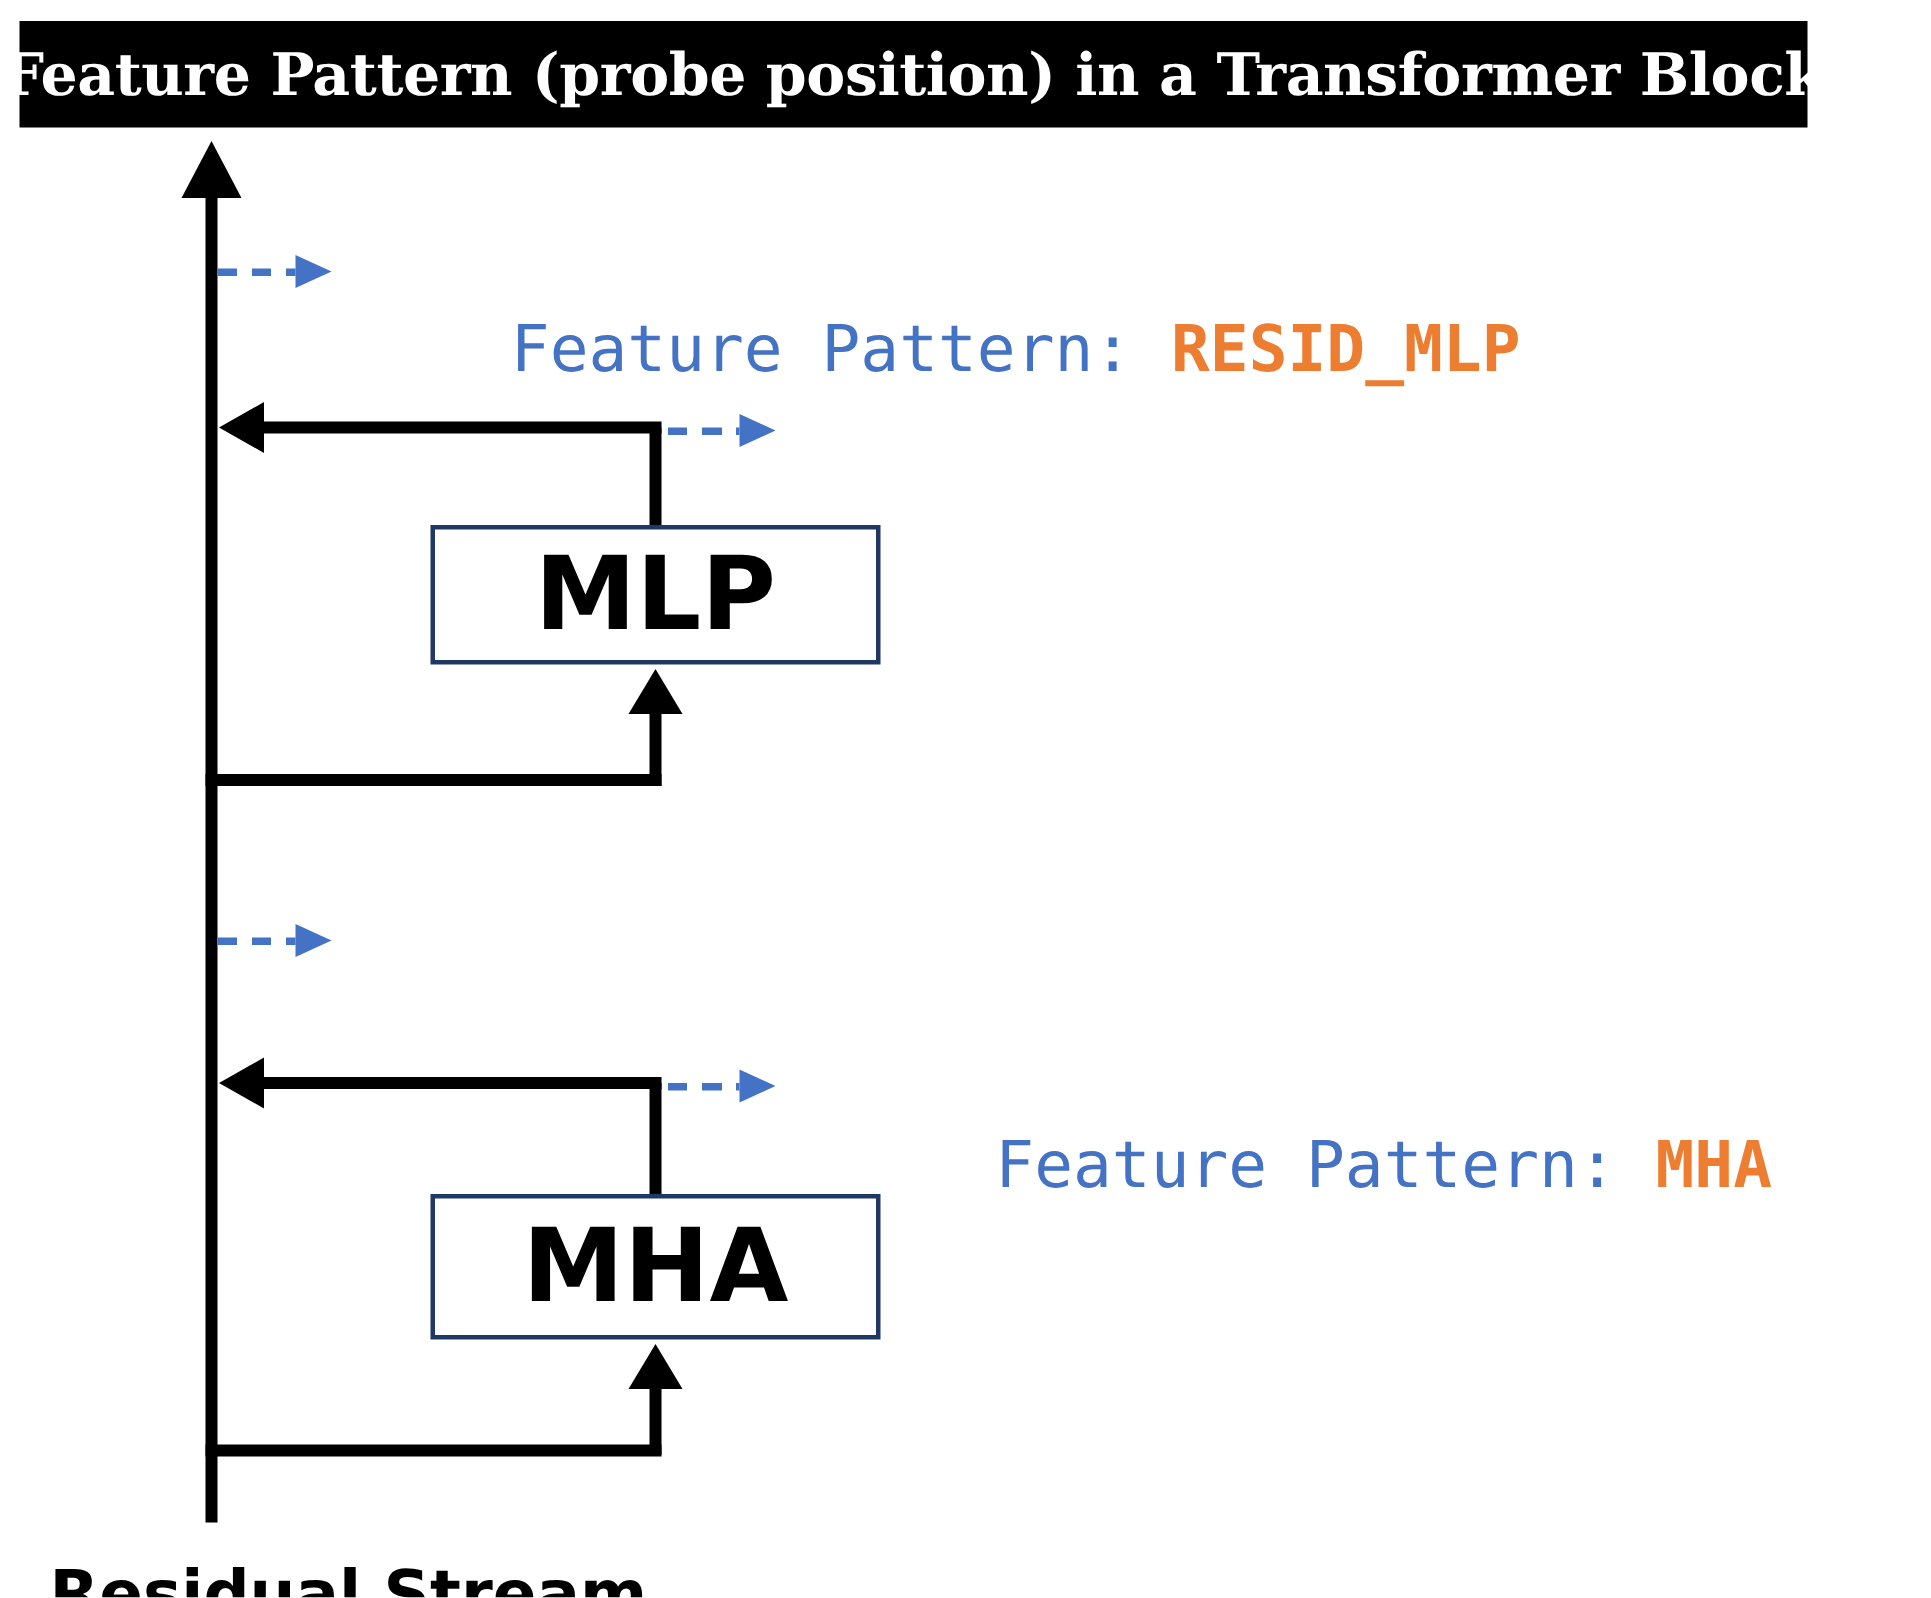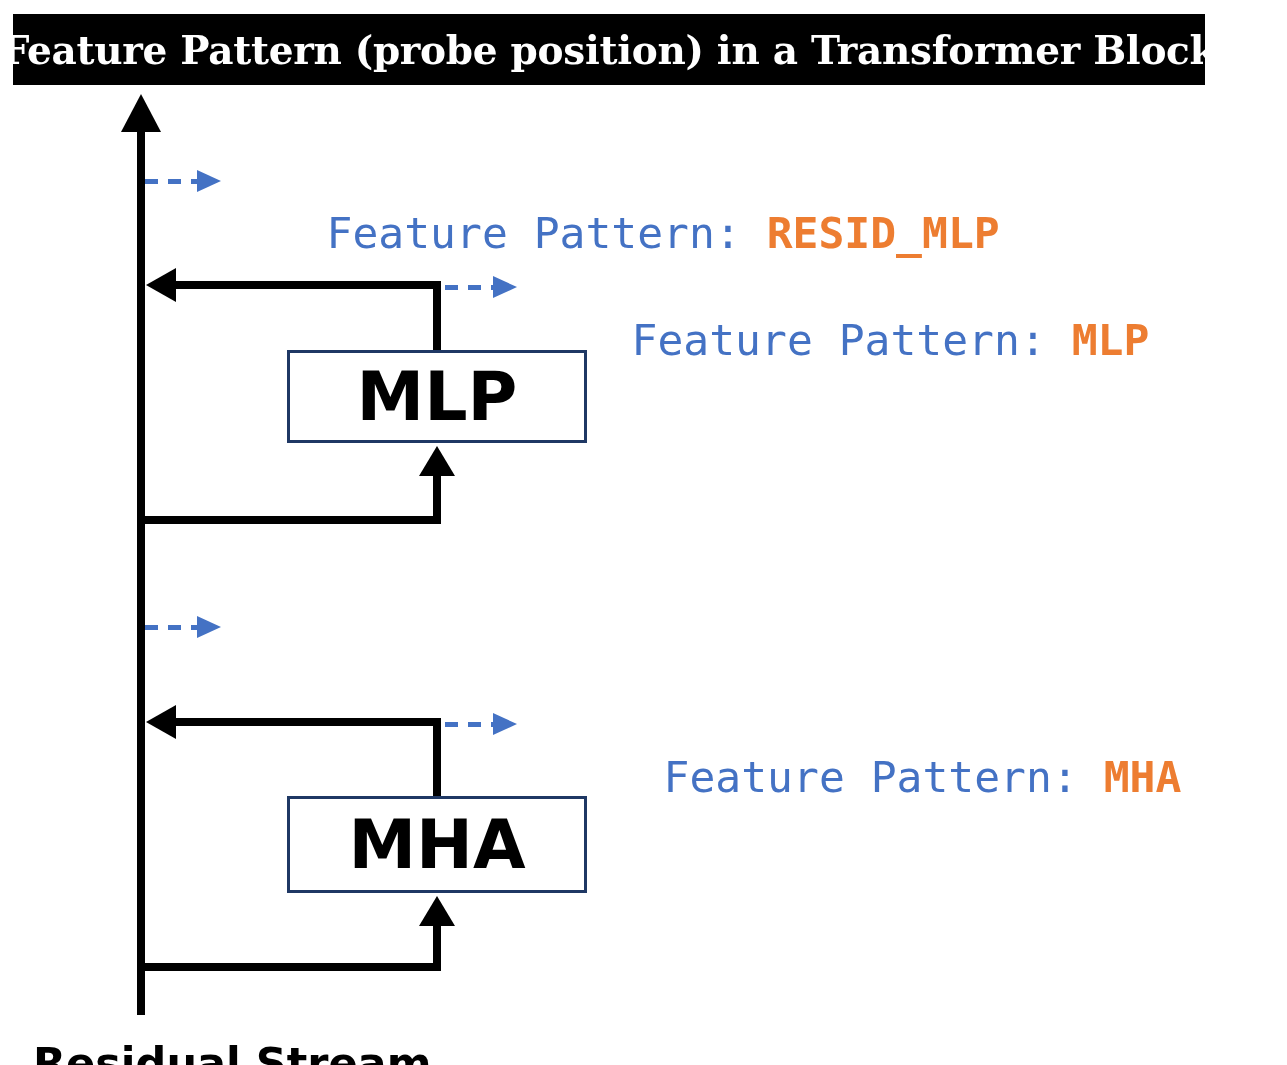--- a/index.html
+++ b/index.html
@@ -83,33 +83,30 @@
 
 <div class="stage">
 
   <div class="title-bar">Feature Pattern (probe position) in a Transformer Block</div>
 
   <div class="arrow-up" style="left:121px;top:94px;"></div>
   <div class="vline residual-line"></div>
 
   <div class="dash-line" style="left:145px;top:179px;width:52px;"></div>
   <div class="dash-tip" style="left:197px;top:170px;"></div>
-  <div class="probe-label" style="left:223px;top:155px;text-align:right;">
+  <div class="probe-label" style="left:237px;top:155px;text-align:right;">
     <span class="prefix">Feature Pattern: </span><span class="value">RESID_MLP</span>
   </div>
 
   <div class="arrow-left" style="left:146px;top:268px;"></div>
   <div class="hline" style="left:170px;top:281px;width:271px;height:8px;"></div>
   <div class="vline" style="left:433px;top:285px;width:8px;height:68px;"></div>
 
   <div class="dash-line" style="left:445px;top:285px;width:48px;"></div>
   <div class="dash-tip" style="left:493px;top:276px;"></div>
-  <div class="probe-label" style="left:528px;top:262px;">
-    <span class="prefix">Feature Pattern: </span><span class="value">MLP</span>
-  </div>
 
   <div class="block-box mlp-box">
     <span>MLP</span>
   </div>
 
   <div class="arrow-up small" style="left:419px;top:446px;"></div>
   <div class="vline" style="left:433px;top:470px;width:8px;height:54px;"></div>
   <div class="hline" style="left:137px;top:516px;width:304px;height:8px;"></div>
 
   <div class="dash-line" style="left:145px;top:625px;width:52px;"></div>

